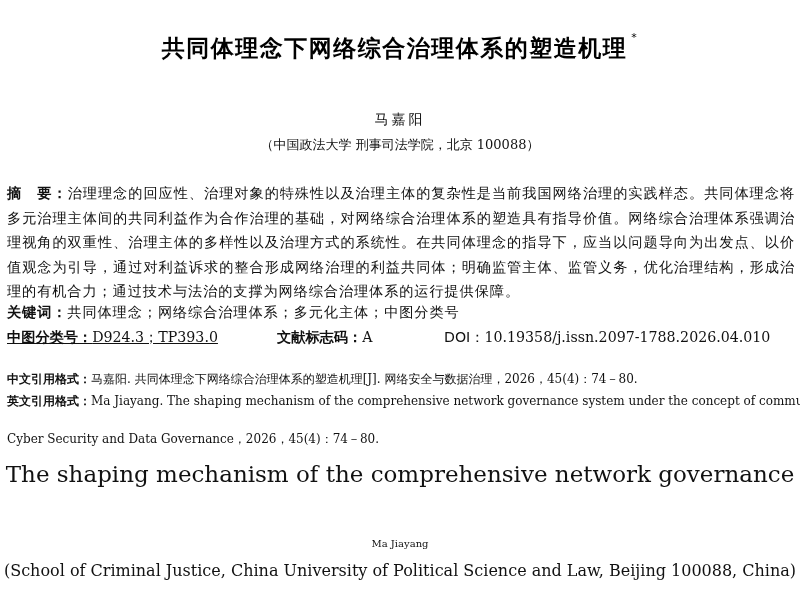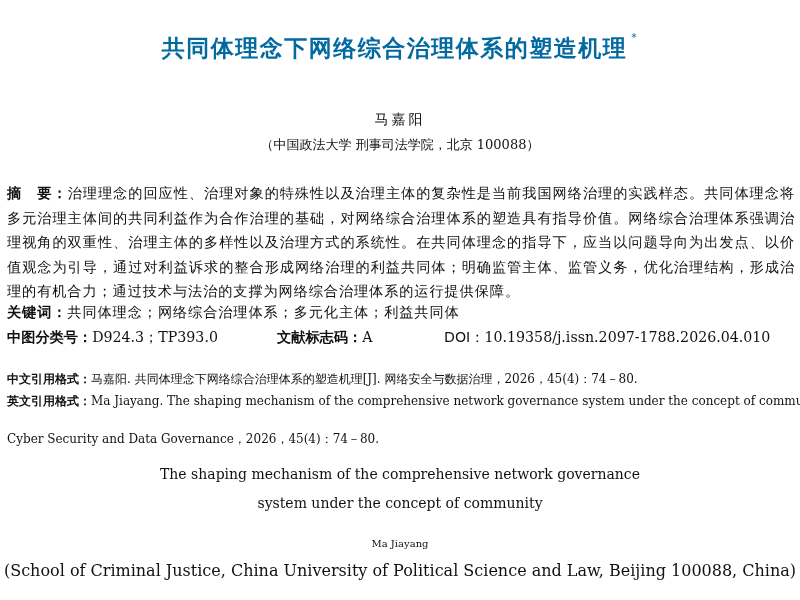--- a/index.html
+++ b/index.html
@@ -1,78 +1,77 @@
 <!DOCTYPE html>
 <html><head>
 <meta charset="utf-8">
 <style>
   html, body { margin: 0; padding: 0; background: #ffffff; }
   body { width: 800px; height: 600px; overflow: hidden; position: relative; color: #111; font-family: "DejaVu Serif", "Liberation Serif", serif; }
   .abs { position: absolute; left: 0; }
   .center { width: 800px; text-align: center; }
 
-  .title { top: 33px; font-family: "DejaVu Sans", "Liberation Sans", sans-serif; font-weight: bold; font-size: 23px; letter-spacing: 1.5px; color: #0369a1; }
+  .title { top: 33px; font-family: "DejaVu Sans", "Liberation Sans", sans-serif; font-weight: bold; font-size: 23px; letter-spacing: 1.5px; color: #000000; }
   .title sup { font-size: 11px; font-weight: normal; vertical-align: top; position: relative; top: -2px; margin-left: 4px; }
 
   .author-cn { top: 111px; font-size: 14px; letter-spacing: 3px; }
   .affil-cn { top: 136px; font-size: 13px; }
 
   .abstract { top: 181px; left: 7px; width: 788px; font-size: 14.2px; line-height: 24.6px; letter-spacing: 0.9px; text-align: justify; text-align-last: left; }
   .label-b { font-family: "DejaVu Sans", "Liberation Sans", sans-serif; font-weight: bold; }
   .kw { top: 303px; left: 7px; font-size: 14.2px; letter-spacing: 0.9px; }
   .clc-row { top: 328px; left: 7px; width: 790px; font-size: 14.2px; }
   .clc-row .seg { position: absolute; top: 0; white-space: nowrap; }
   .doi-label { font-family: "DejaVu Sans", "Liberation Sans", sans-serif; font-weight: normal; }
 
   .cite { left: 7px; width: 788px; font-size: 12px; white-space: nowrap; }
   .cite1 { top: 371px; }
   .cite2 { top: 393px; }
   .cite3 { top: 431px; }
 
-  .en-title { top: 460px; font-size: 14px; line-height: 29px; }
+  .en-title { top: 460px; font-size: 23px; line-height: 29px; }
   .en-author { top: 538px; font-size: 10px; }
   .en-affil { top: 561px; font-size: 16px; }
 </style>
 </head>
 <body>
 
 <div class="abs center title">
   <span>共同体理念下网络综合治理体系的塑造机理</span><sup>*</sup>
 </div>
 
 <div class="abs center author-cn">马嘉阳</div>
 <div class="abs center affil-cn">（中国政法大学 刑事司法学院，北京 100088）</div>
 
 <div class="abs abstract">
   <span class="label-b">摘　要：</span><span>治理理念的回应性、治理对象的特殊性以及治理主体的复杂性是当前我国网络治理的实践样态。共同体理念将多元治理主体间的共同利益作为合作治理的基础，对网络综合治理体系的塑造具有指导价值。网络综合治理体系强调治理视角的双重性、治理主体的多样性以及治理方式的系统性。在共同体理念的指导下，应当以问题导向为出发点、以价值观念为引导，通过对利益诉求的整合形成网络治理的利益共同体；明确监管主体、监管义务，优化治理结构，形成治理的有机合力；通过技术与法治的支撑为网络综合治理体系的运行提供保障。</span>
 </div>
 
 <div class="abs kw">
-  <span class="label-b">关键词：</span><span>共同体理念；网络综合治理体系；多元化主体；利益共同体</span>
+  <span class="label-b">关键词：</span><span>共同体理念；网络综合治理体系；多元化主体；中图分类号</span>
 </div>
 
 <div class="abs clc-row">
-  <span class="seg" style="left:0px;">
+  <span class="seg" style="left:0px;text-decoration:underline;">
     <span class="label-b">中图分类号：</span><span>D924.3；TP393.0</span>
   </span>
   <span class="seg" style="left:270px;">
     <span class="label-b">文献标志码：</span><span>A</span>
   </span>
   <span class="seg" style="left:437px;">
     <span class="doi-label">DOI：</span><span>10.19358/j.issn.2097-1788.2026.04.010</span>
   </span>
 </div>
 
 <div class="abs cite cite1">
   <span class="label-b">中文引用格式：</span><span>马嘉阳. 共同体理念下网络综合治理体系的塑造机理[J]. 网络安全与数据治理，2026，45(4)：74－80.</span>
 </div>
 <div class="abs cite cite2">
   <span class="label-b">英文引用格式：</span><span>Ma Jiayang. The shaping mechanism of the comprehensive network governance system under the concept of community[J].</span>
 </div>
 <div class="abs cite cite3">Cyber Security and Data Governance，2026，45(4)：74－80.</div>
 
 <div class="abs center en-title">
   <div>The shaping mechanism of the comprehensive network governance</div>
-  <div>system under the concept of community</div>
 </div>
 
 <div class="abs center en-author">Ma Jiayang</div>
 <div class="abs center en-affil">(School of Criminal Justice, China University of Political Science and Law, Beijing 100088, China)</div>
 
 </body></html>

